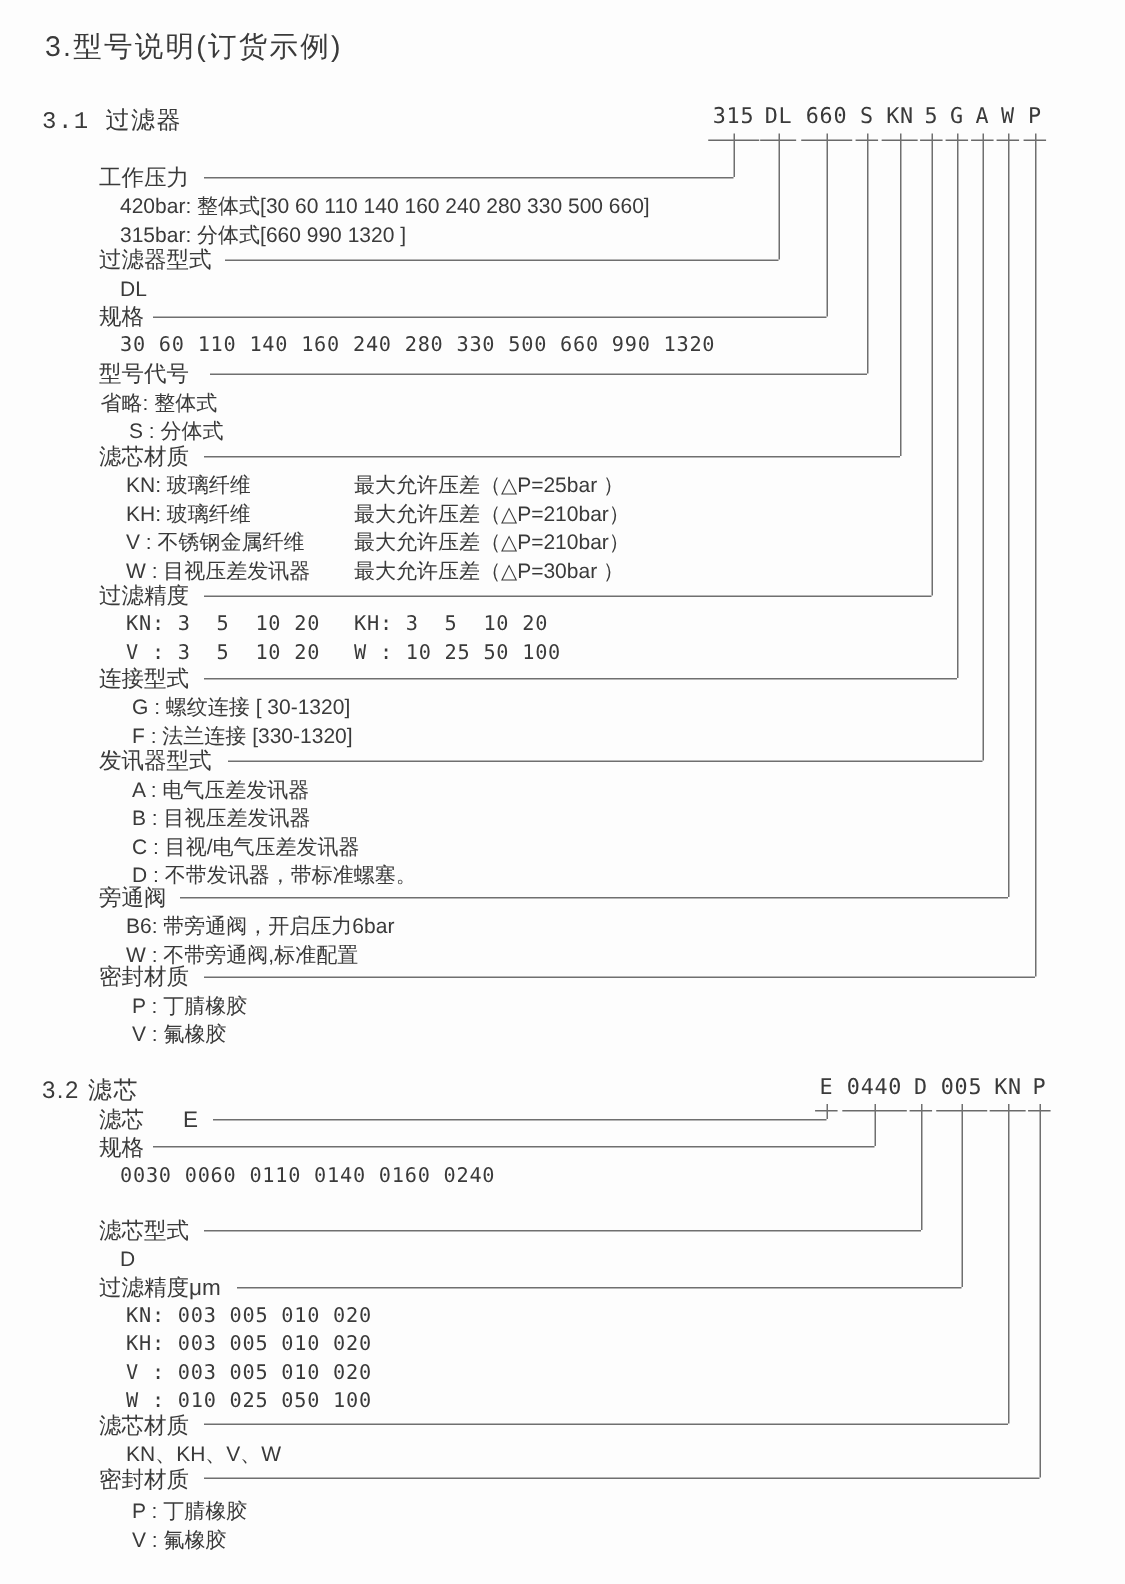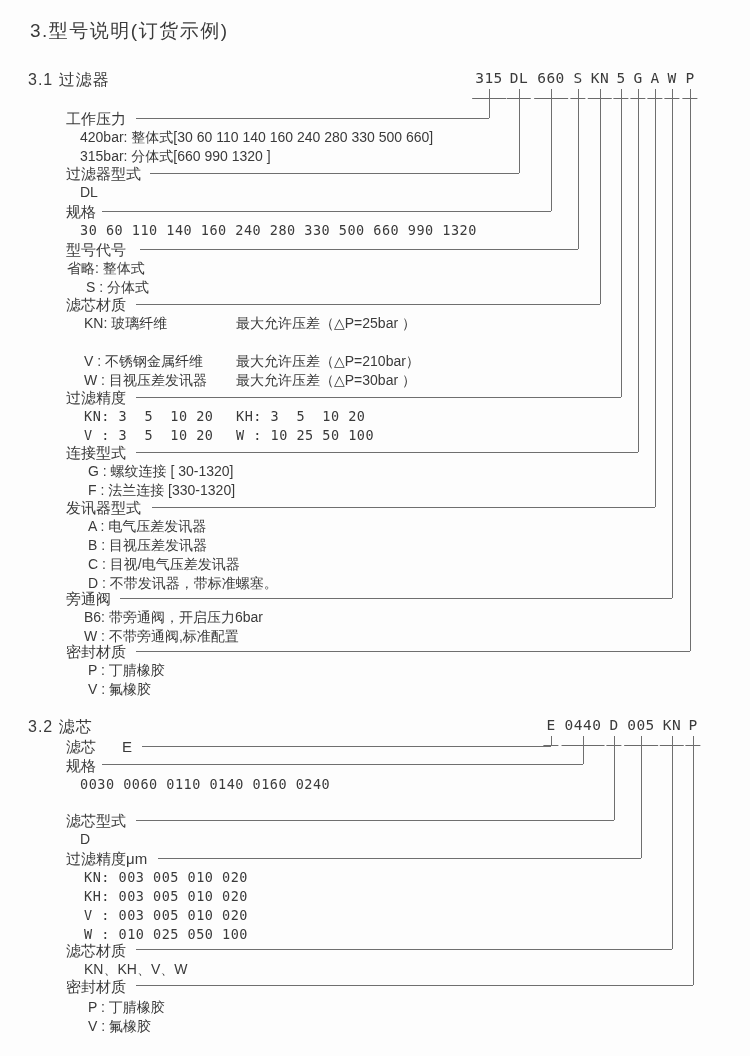--- a/index.html
+++ b/index.html
@@ -7,27 +7,27 @@
     position:relative;width:750px;height:1056px;margin:0 auto;
     background:#fdfdfd;color:#3a3a3a;overflow:hidden;
     font-family:"Liberation Sans","DejaVu Sans",sans-serif;
   }
   .row{position:absolute;white-space:pre;font-size:14px;line-height:17px;}
   .lbl{font-size:15px;}
   .mono{font-family:"DejaVu Sans Mono","Liberation Mono",monospace;font-size:13.5px;letter-spacing:.5px;}
   .col1{display:inline-block;width:152px;}
   #title{position:absolute;top:18px;left:30px;font-size:19px;letter-spacing:1.5px;white-space:pre;}
   .h2{position:absolute;font-size:16px;letter-spacing:1px;white-space:pre;}
-  #h31{top:70px;left:28px;}
+  #h31{top:70px;left:28px;font-family:Liberation Mono, monospace;}
   #h32{top:717px;left:28px;}
   .tok{
     position:absolute;transform:translateX(-50%);
     font-family:"DejaVu Sans Mono","Liberation Mono",monospace;
     font-size:14.5px;line-height:17px;letter-spacing:.5px;white-space:pre;
-    padding:0 3px 11px;border-bottom:1px solid #6a6a6a;
+    padding:0 3px 6px;border-bottom:1px solid #6a6a6a;
   }
   .c31{top:70px;} .c32{top:717px;}
   .hl{position:absolute;height:1px;background:#6f6f6f;}
   .vl{position:absolute;width:1px;background:#6f6f6f;}
   .v31{top:89px;} .v32{top:736px;}
   
   #r0{top:110px;left:66px}  #r1{top:129px;left:80px}  #r2{top:148px;left:80px}
   #r3{top:165px;left:66px}  #r4{top:184px;left:80px}  #r5{top:203px;left:66px}
   #r6{top:222px;left:80px}  #r7{top:241px;left:66px}  #r8{top:260px;left:67px}
   #r9{top:279px;left:86px}  #r10{top:296px;left:66px} #r11{top:315px;left:84px}
@@ -115,20 +115,21 @@
   <div class="row" id="r2">315bar: 分体式[660 990 1320 ]</div>
   <div class="row lbl" id="r3">过滤器型式</div>
   <div class="row" id="r4">DL</div>
   <div class="row lbl" id="r5">规格</div>
   <div class="row mono" id="r6">30 60 110 140 160 240 280 330 500 660 990 1320</div>
   <div class="row lbl" id="r7">型号代号</div>
   <div class="row" id="r8">省略: 整体式</div>
   <div class="row" id="r9">S : 分体式</div>
   <div class="row lbl" id="r10">滤芯材质</div>
   <div class="row" id="r11"><span class="col1">KN: 玻璃纤维</span><span>最大允许压差（△P=25bar ）</span></div>
+  <div class="row" id="r12"><span class="col1">KH: 玻璃纤维</span><span>最大允许压差（△P=210bar）</span></div>
   <div class="row" id="r13"><span class="col1">V : 不锈钢金属纤维</span><span>最大允许压差（△P=210bar）</span></div>
   <div class="row" id="r14"><span class="col1">W : 目视压差发讯器</span><span>最大允许压差（△P=30bar ）</span></div>
   <div class="row lbl" id="r15">过滤精度</div>
   <div class="row mono" id="r16"><span class="col1">KN: 3  5  10 20</span><span>KH: 3  5  10 20</span></div>
   <div class="row mono" id="r17"><span class="col1">V : 3  5  10 20</span><span>W : 10 25 50 100</span></div>
   <div class="row lbl" id="r18">连接型式</div>
   <div class="row" id="r19">G : 螺纹连接 [ 30-1320]</div>
   <div class="row" id="r20">F : 法兰连接 [330-1320]</div>
   <div class="row lbl" id="r21">发讯器型式</div>
   <div class="row" id="r22">A : 电气压差发讯器</div>

